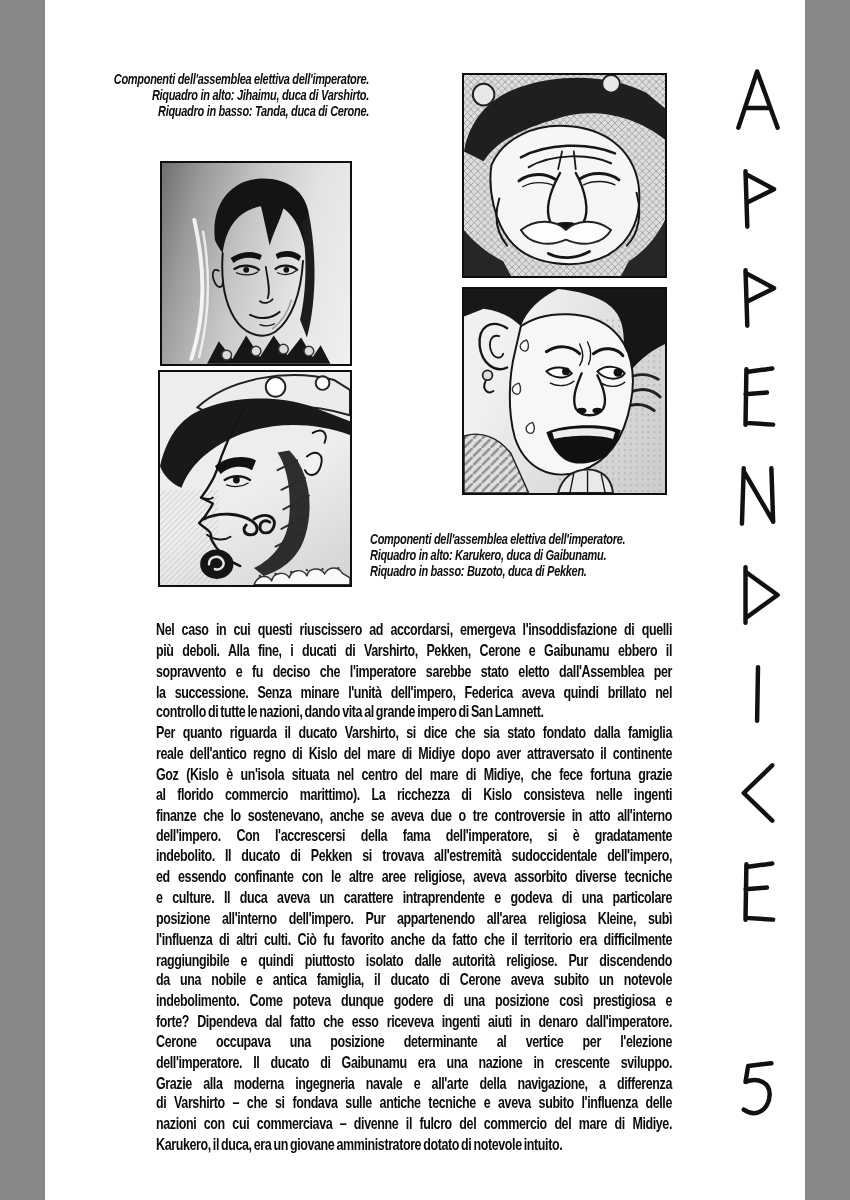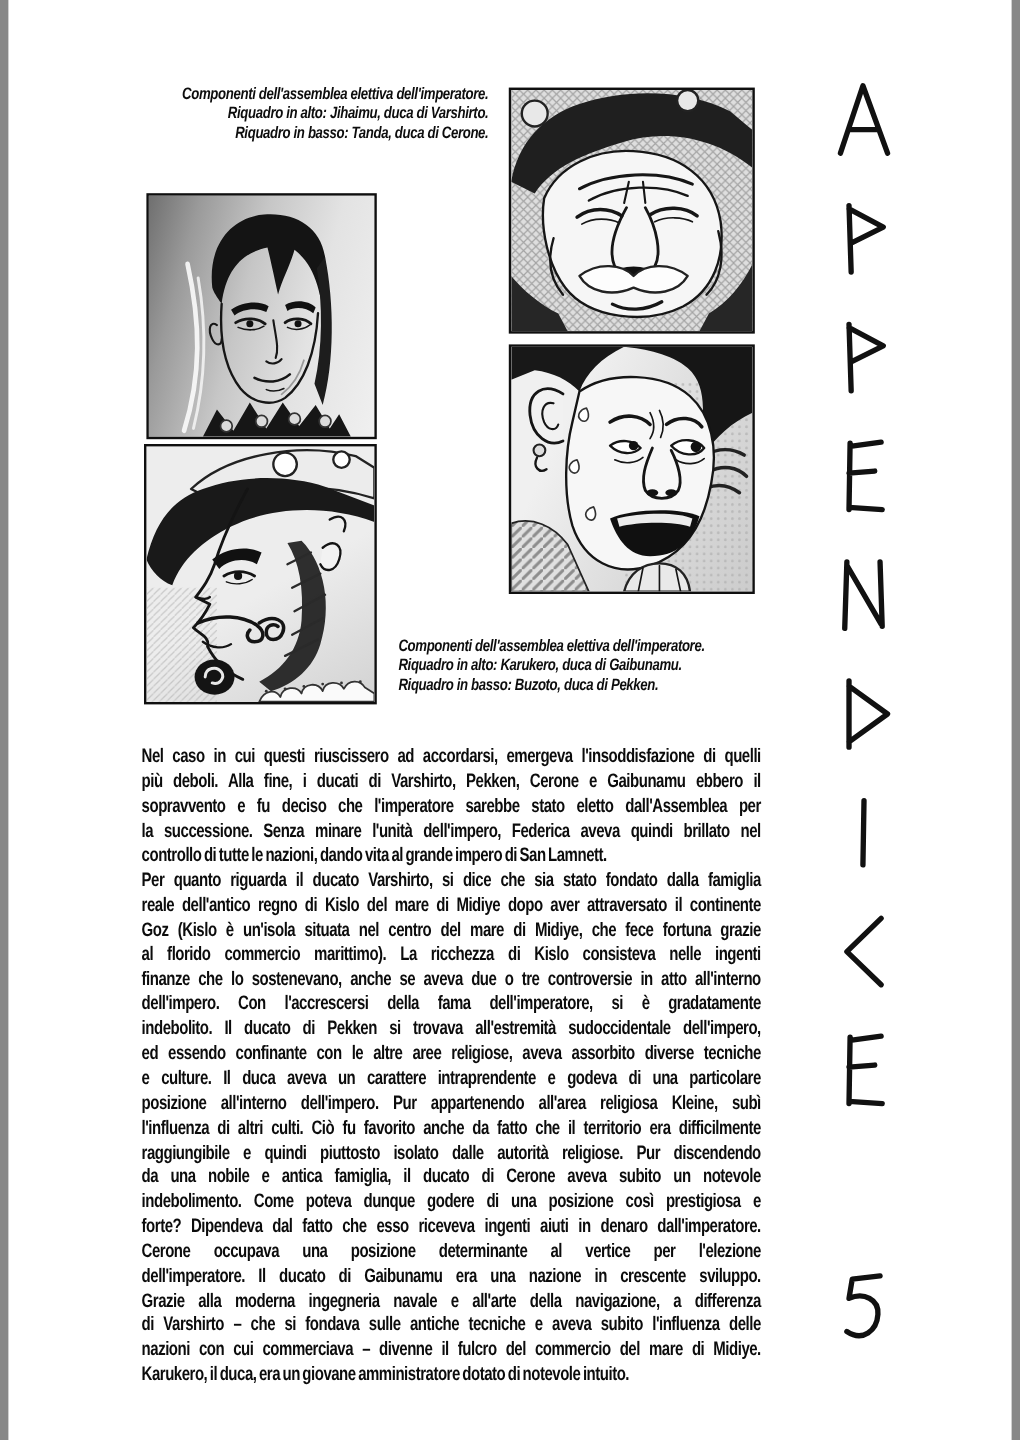--- a/index.html
+++ b/index.html
@@ -1,17 +1,17 @@
 <!DOCTYPE html>
 <html><head>
 <meta charset="utf-8">
 <style>
   html,body{margin:0;padding:0;background:#888;}
   .page{
-    position:relative; width:836px; height:1200px; background:#ffffff;
+    position:relative; width:760px; height:1200px; background:#ffffff;
     margin:0 auto; overflow:hidden;
     font-family:"Liberation Sans", sans-serif; color:#111;
   }
   
   .caption{
     position:absolute; font-weight:bold; font-style:italic;
     font-size:11px; line-height:13.2px; letter-spacing:-0.3px;
     white-space:nowrap; color:#0d0d0d;
   }
   .caption-top{ right:436px; top:71px; text-align:right; transform:scaleY(1.25); transform-origin:100% 0; }

